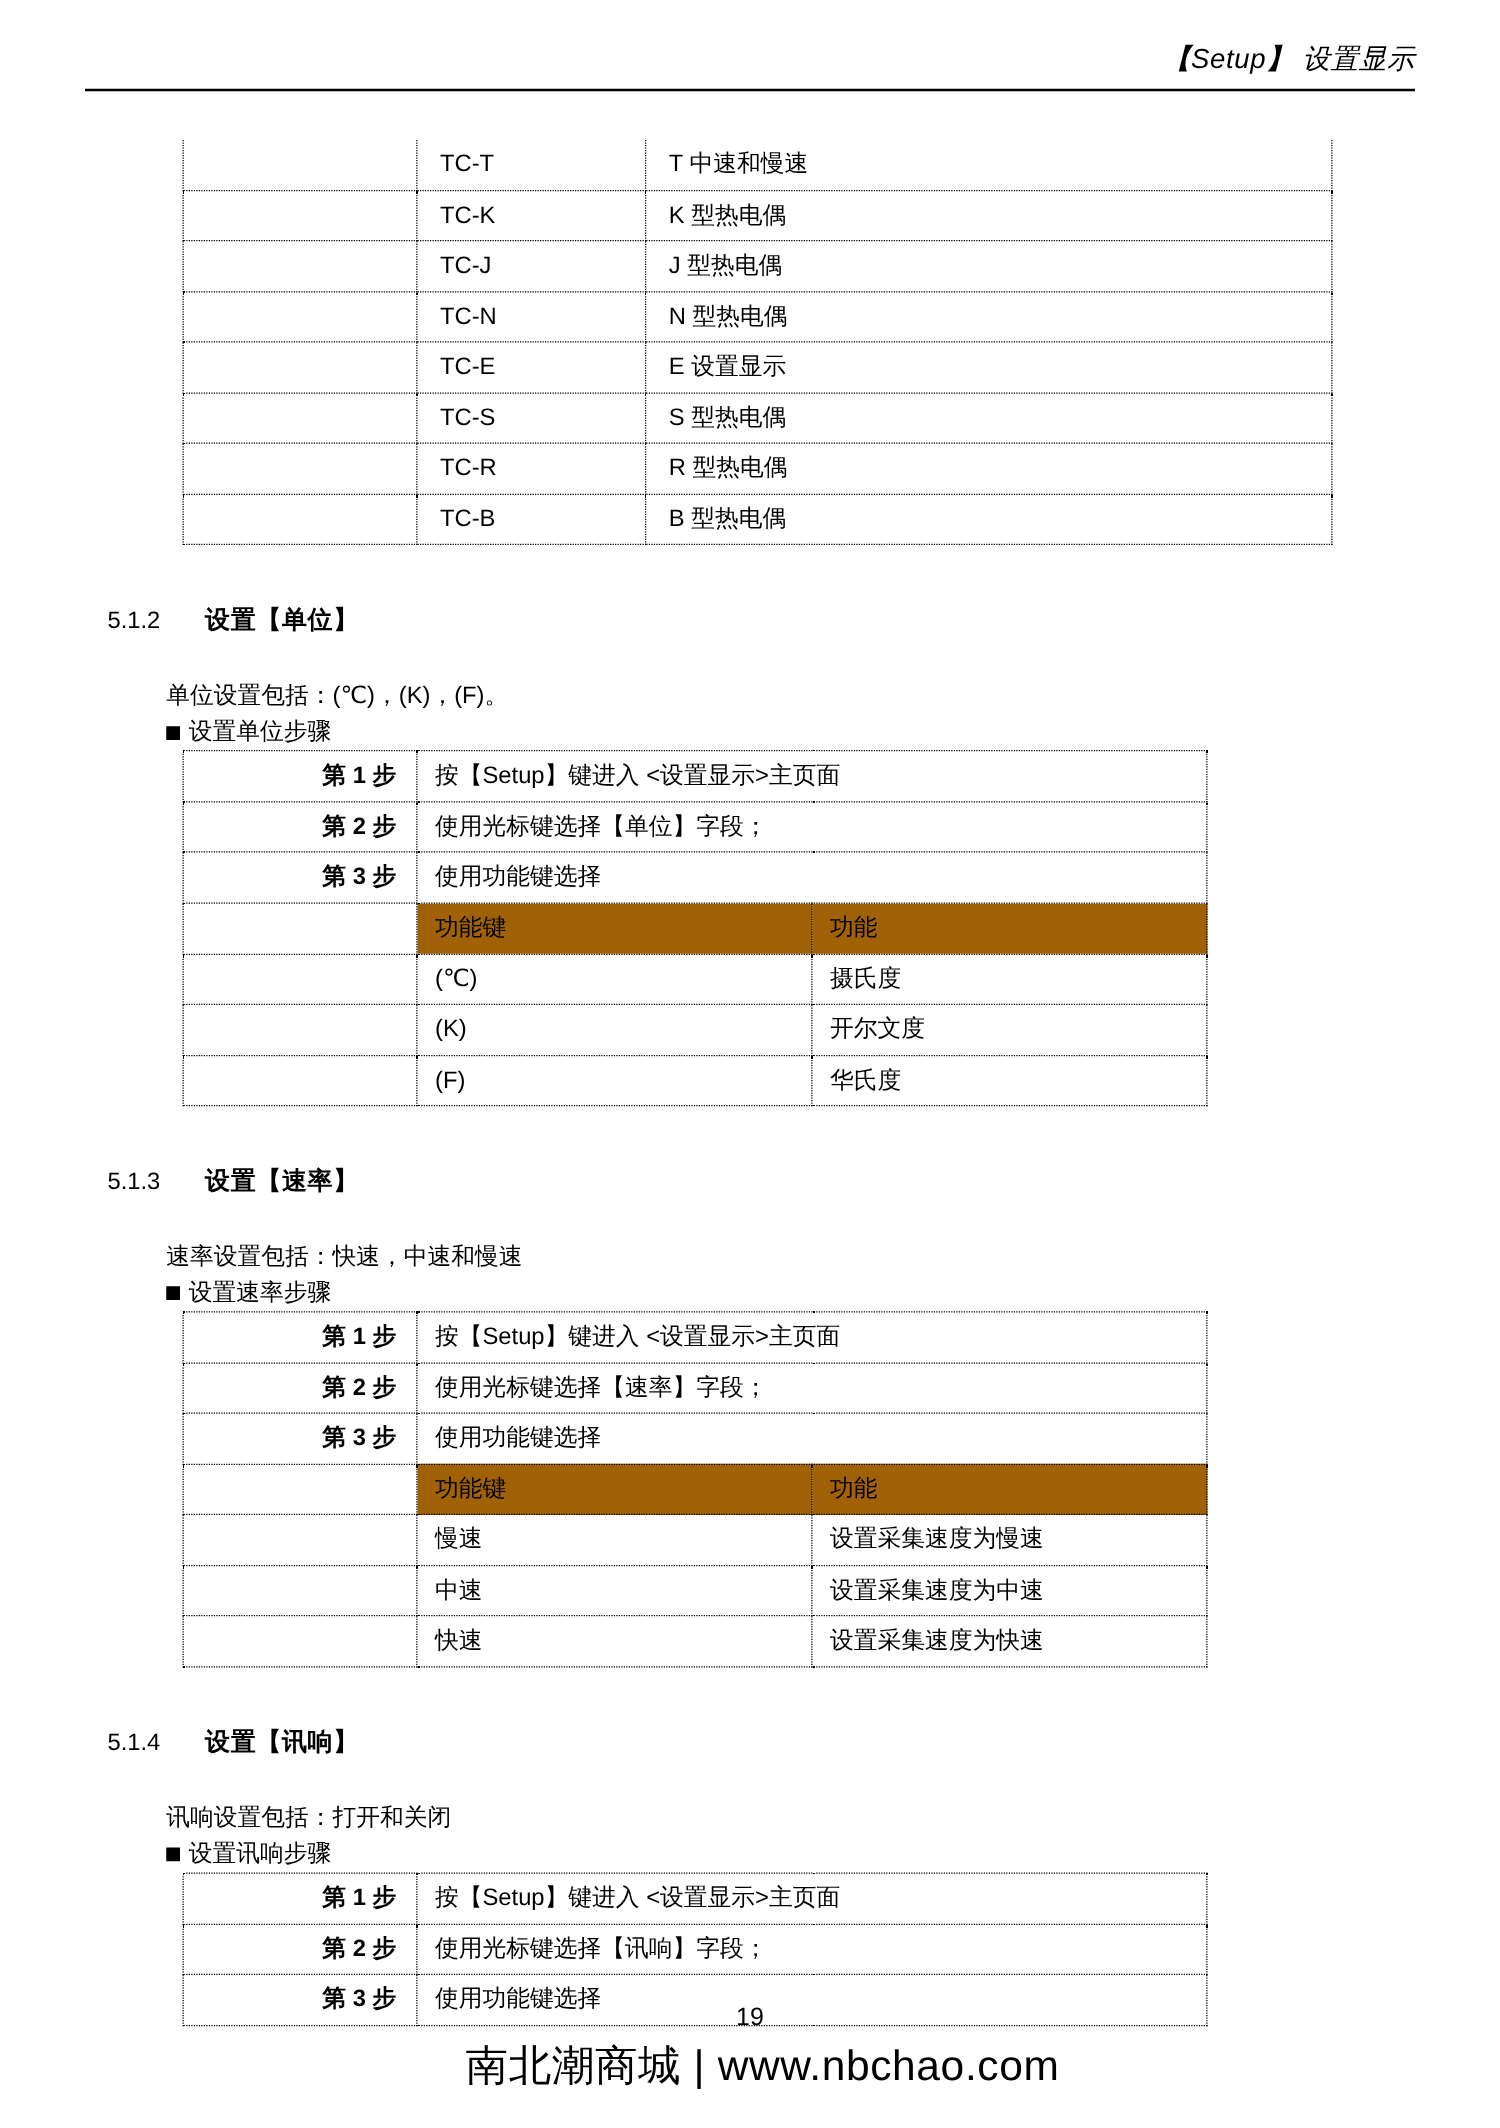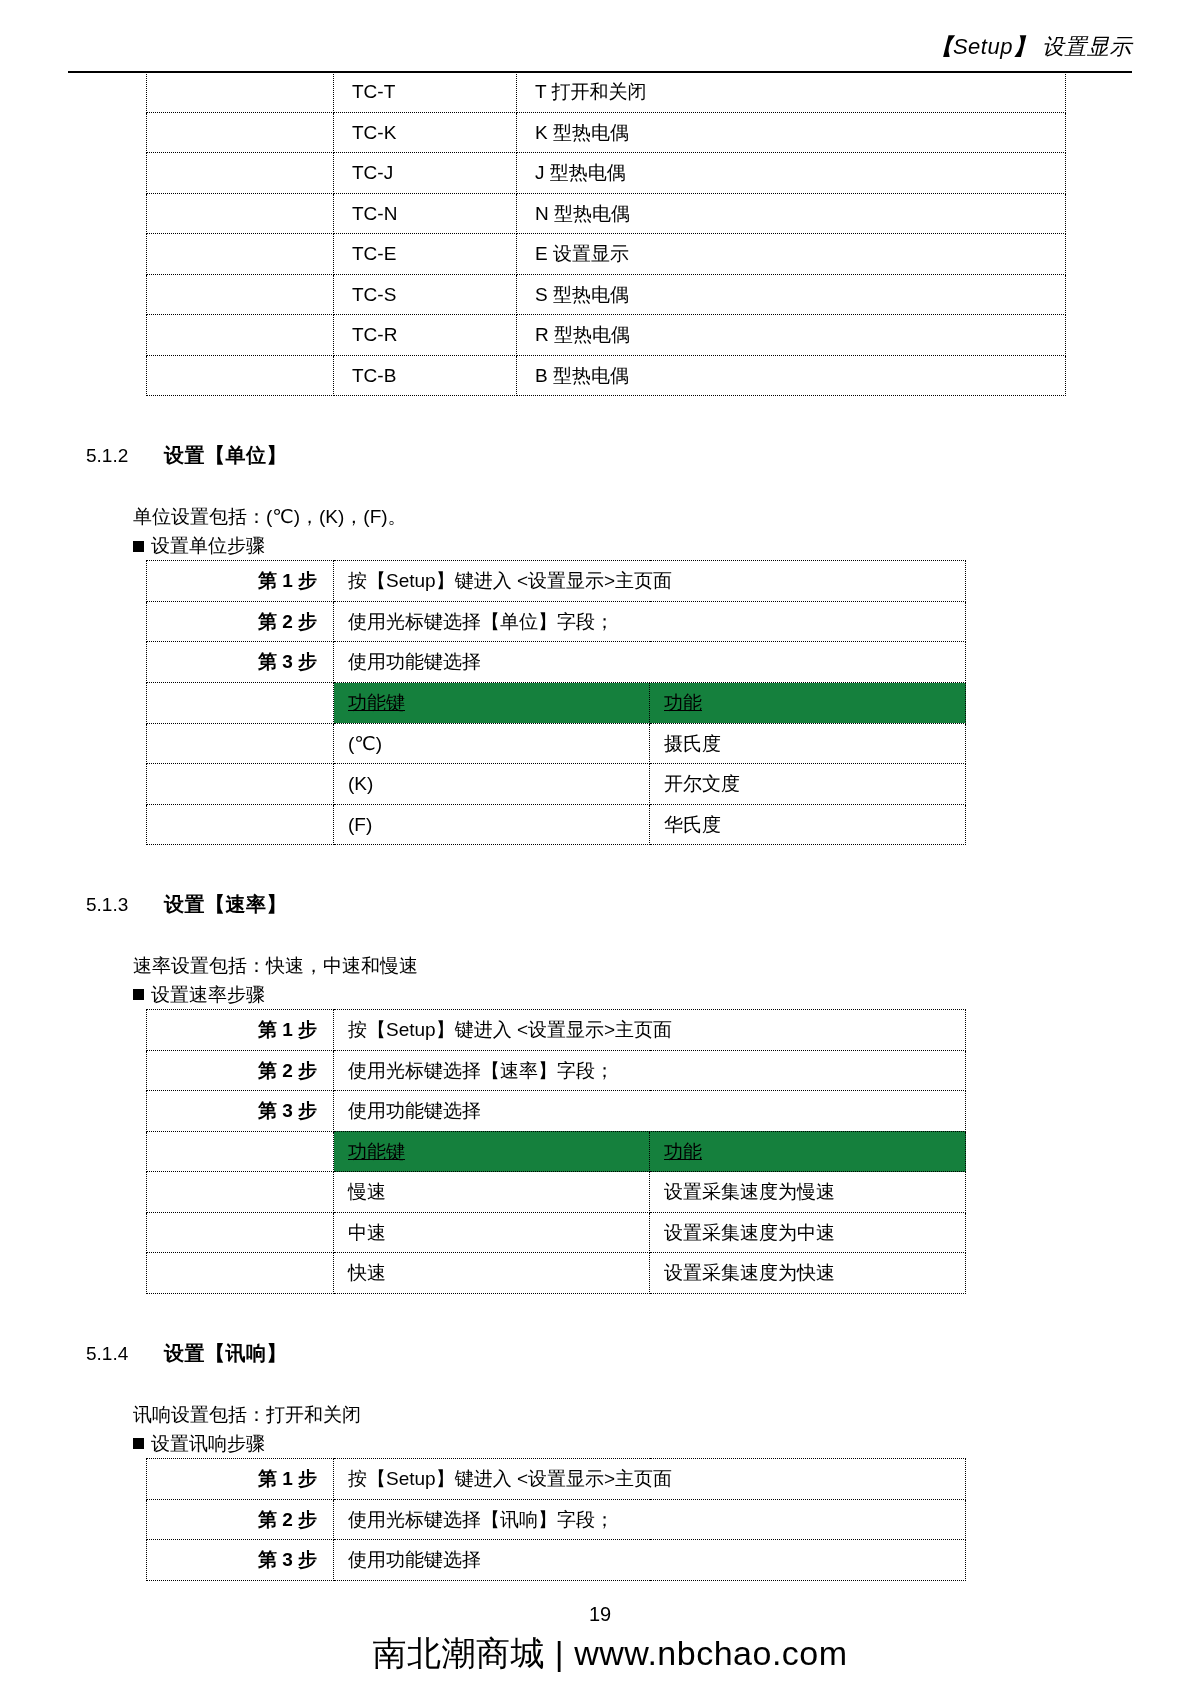--- a/index.html
+++ b/index.html
@@ -73,20 +73,21 @@
     padding: 6px 10px;
     vertical-align: middle;
     line-height: 1.45;
     height: 24px;
   }
 
   
   .tc-table {
     width: 840px;
     margin-left: 146px;
+    margin-top: 40px;
   }
   .tc-table .c1 { width: 166px; }
   .tc-table .c2 { width: 154px; padding-left: 18px; }
   .tc-table .c3 { width: 520px; padding-left: 18px; }
   .tc-table tr:first-child td { border-top: none; }
 
   
   .sec-head {
     display: flex;
     align-items: baseline;
@@ -131,22 +132,21 @@
   .step-table {
     width: 820px;
     margin-left: 146px;
   }
   .step-table .sc1 { width: 160px; text-align: right; font-weight: 700; padding-right: 16px; }
   .step-table .sc2 { width: 152px; padding-left: 14px; }
   .step-table .sc3 { width: 508px; padding-left: 14px; }
   .step-table .sc23 { padding-left: 14px; }
   .step-table td.blank { }
   .step-table .hdr-orange {
-    background: #15803d;
-    text-decoration: underline;
+    background: #a16207;
   }
 
   
   .footer {
     position: absolute;
     left: 0;
     right: 0;
     bottom: 28px;
     text-align: center;
   }
@@ -176,21 +176,21 @@
     <div class="header-rule"></div>
   </div>
 
   <div class="content">
 
     <table class="doc-table tc-table">
       <tbody id="tc-body">
           <tr>
             <td class="c1"></td>
             <td class="c2">TC-T</td>
-            <td class="c3">T 打开和关闭</td>
+            <td class="c3">T 中速和慢速</td>
           </tr>
           <tr>
             <td class="c1"></td>
             <td class="c2">TC-K</td>
             <td class="c3">K 型热电偶</td>
           </tr>
           <tr>
             <td class="c1"></td>
             <td class="c2">TC-J</td>
             <td class="c3">J 型热电偶</td>

